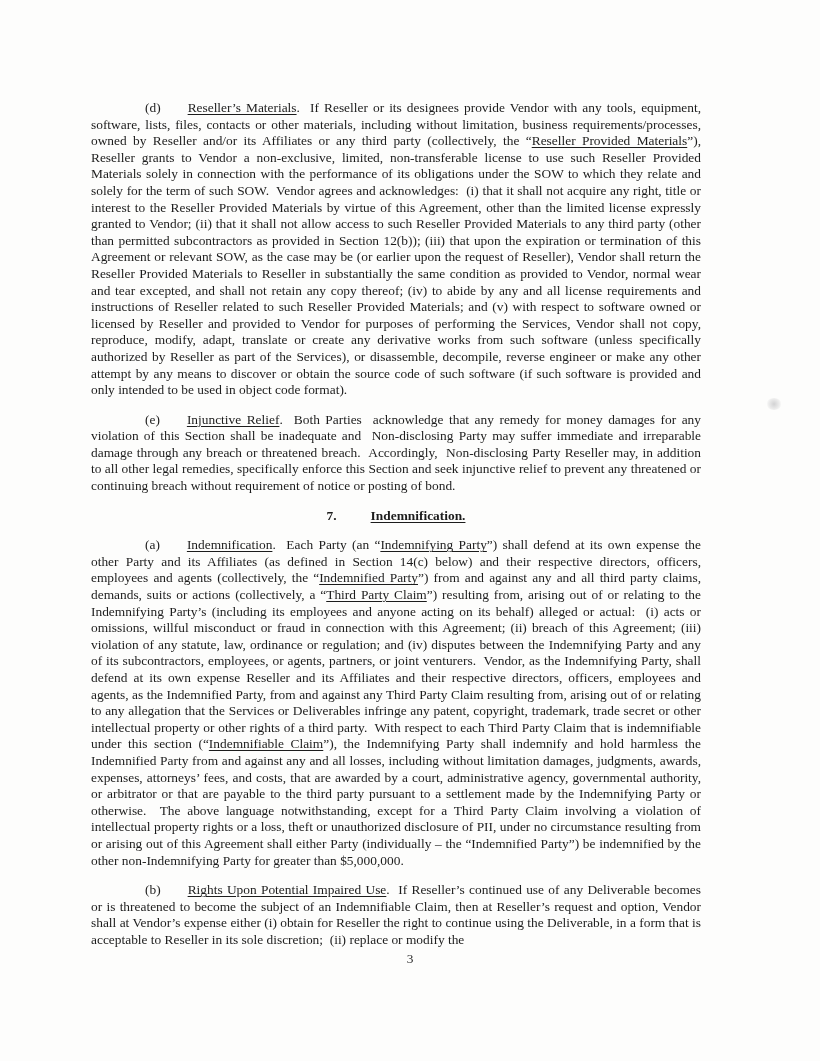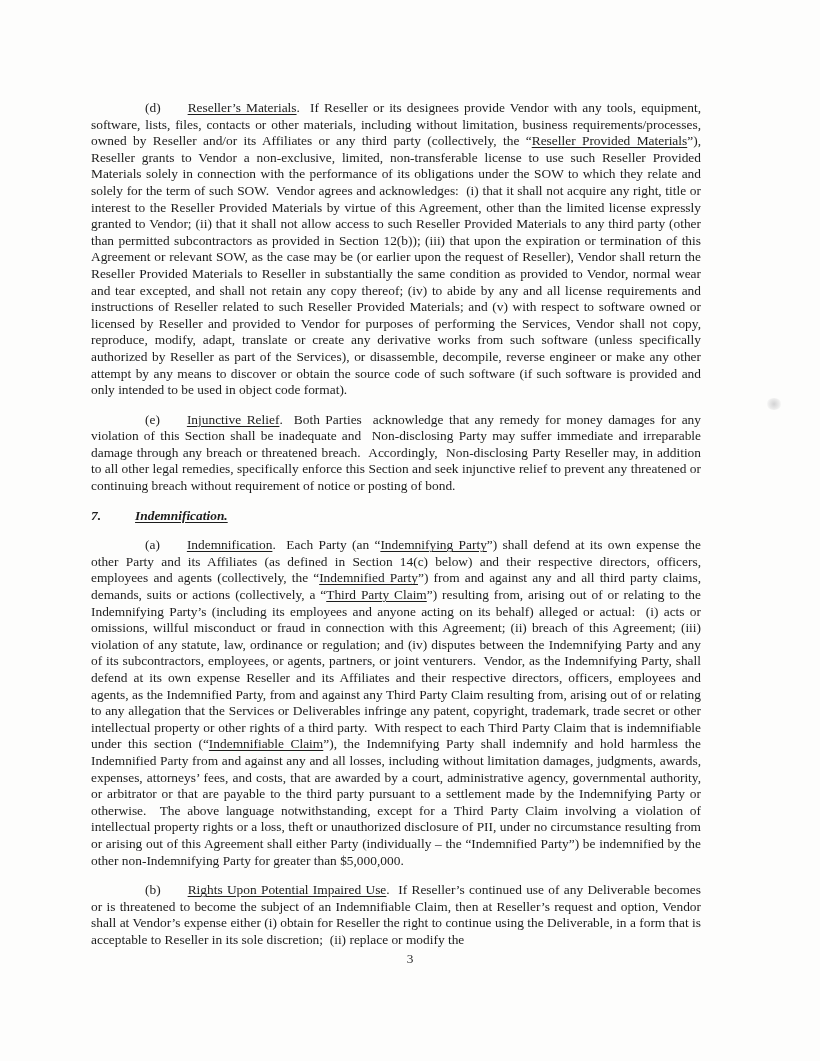--- a/index.html
+++ b/index.html
@@ -21,22 +21,21 @@
     overflow: hidden;
   }
   .doc-body p.para {
     margin: 0 12px 13px 0;
     text-align: justify;
     text-indent: 54px;
   }
   .doc-body p.heading {
     font-weight: 700;
     text-indent: 0;
-    text-align: left;
-    font-style: italic;
+    text-align: center;
   }
   .tab {
     display: inline-block;
     width: 27px;
   }
   .heading .tab {
     width: 34px;
   }
   .u {
     text-decoration: underline;

